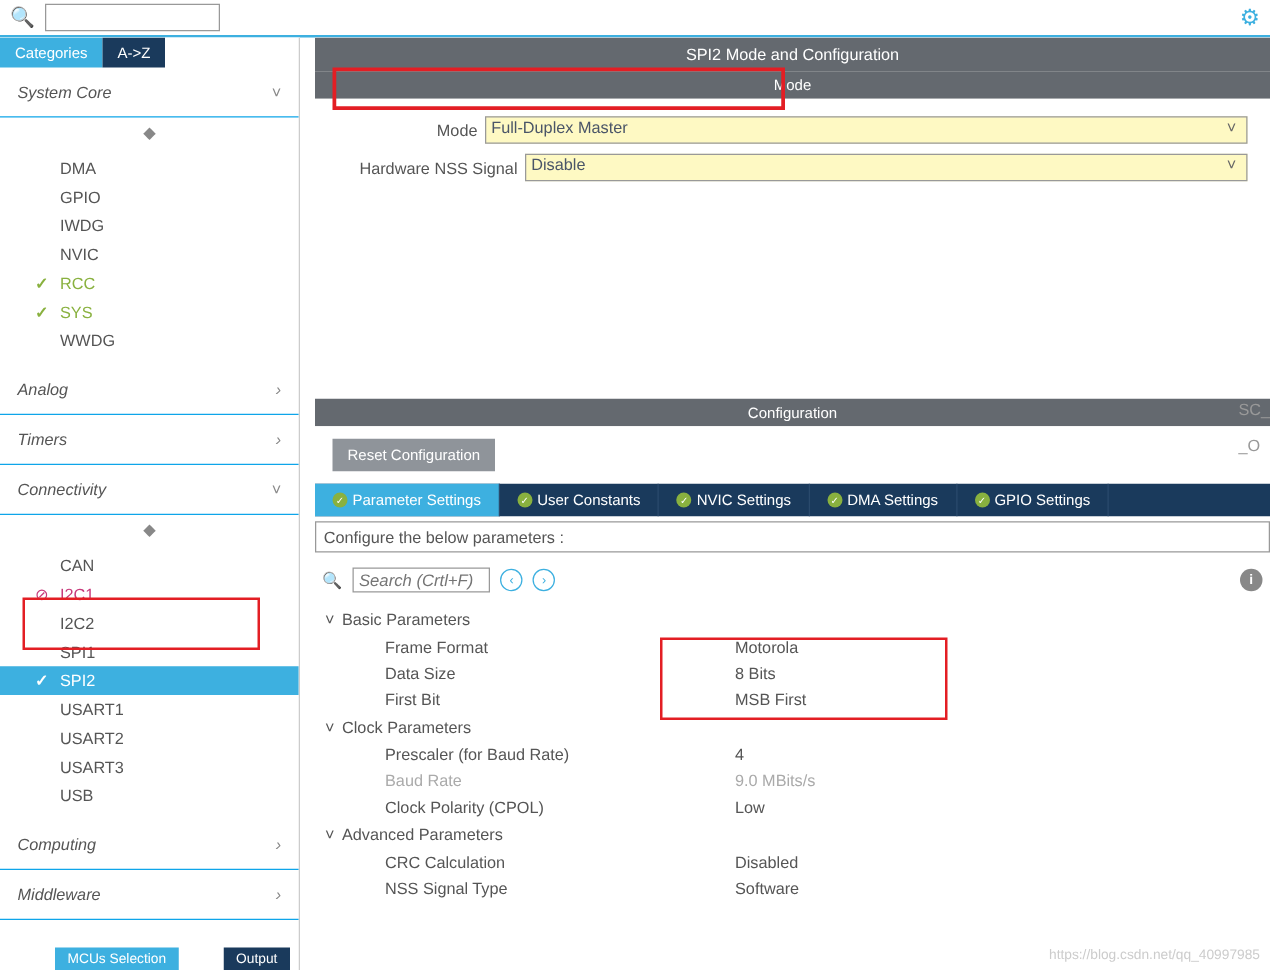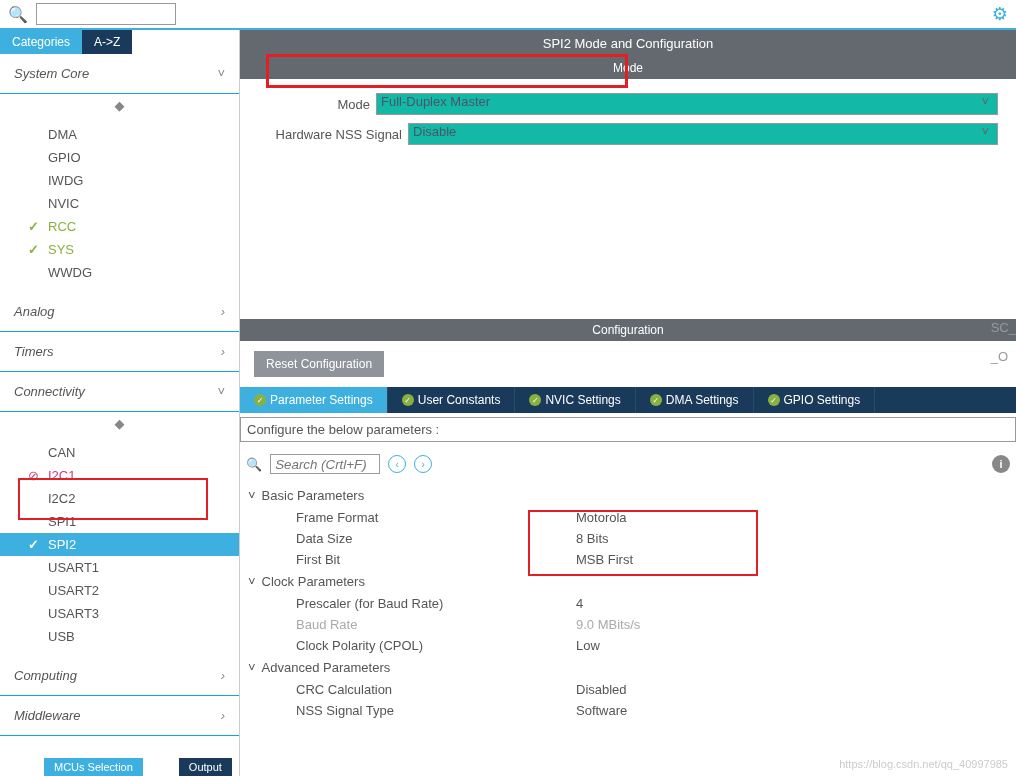--- a/index.html
+++ b/index.html
@@ -2,21 +2,21 @@
 <html><head>
 <meta charset="utf-8">
 <style>
 * { box-sizing: border-box; margin: 0; padding: 0; }
 body { font-family: Arial, sans-serif; font-size: 13px; color: #4a5568; background: #fff; width: 1016px; height: 776px; overflow: hidden; position: relative; }
 .top-bar { height: 30px; background: #fff; border-bottom: 2px solid #3db0e0; display: flex; align-items: center; padding: 0 8px; gap: 8px; }
 .search-icon { color: #3db0e0; font-size: 16px; }
 .top-select { width: 140px; height: 22px; border: 1px solid #999; background: #fff; }
 .gear-area { margin-left: auto; }
 .gear-icon { color: #3db0e0; font-size: 18px; cursor: pointer; }
-.main-container { display: flex; height: 746px; }
+.main-container { display: flex; height: 746px; gap: 12px; }
 .sidebar { width: 240px; background: #fff; border-right: 1px solid #ccc; overflow-y: auto; }
 .tabs-strip { display: flex; height: 24px; }
 .tab-btn { padding: 0 12px; font-size: 12px; color: #fff; display: flex; align-items: center; cursor: pointer; }
 .tab-cat { background: #3db0e0; }
 .tab-az { background: #1a3a5c; }
 .category-header { display: flex; justify-content: space-between; padding: 12px 14px; border-bottom: 1px solid #0ea5e9; cursor: pointer; color: #555; font-style: italic; }
 .chevron { color: #888; }
 .tree-items { padding: 6px 0 8px 0; }
 .tree-item { padding: 4px 0 4px 48px; cursor: pointer; color: #555; position: relative; }
 .tree-item.checked::before { content: "✓"; position: absolute; left: 28px; color: #89b13f; font-weight: bold; }
@@ -27,21 +27,21 @@
 .tree-item.selected.checked::before { color: #fff; }
 .sort-arrows { text-align: center; padding: 4px 0; color: #888; cursor: pointer; }
 .red-highlight-side { border: 2px solid #e31e24; position: absolute; pointer-events: none; }
 .content { flex: 1; background: #fff; display: flex; flex-direction: column; overflow: hidden; }
 .panel-title { background: #64696f; color: #fff; text-align: center; padding: 6px 0; font-size: 13px; }
 .panel-section-title { background: #64696f; color: #fff; text-align: center; padding: 4px 0; font-size: 12px; }
 .mode-area { background: #fff; padding: 14px 18px; border-bottom: 6px solid #fff; min-height: 240px; }
 .form-row { display: flex; align-items: center; margin-bottom: 8px; }
 .form-label { width: 118px; text-align: right; padding-right: 6px; color: #555; }
 .form-label.wide { width: 150px; }
-.form-select { flex: 1; height: 22px; border: 1px solid #999; background: #14b8a6; padding-left: 4px; cursor: pointer; position: relative; }
+.form-select { flex: 1; height: 22px; border: 1px solid #999; background: #fef9c3; padding-left: 4px; cursor: pointer; position: relative; }
 .form-select::after { content: "˅"; position: absolute; right: 8px; color: #666; }
 .red-highlight-mode { border: 3px solid #e31e24; position: absolute; pointer-events: none; }
 .config-area { display: flex; flex-direction: column; flex: 1; }
 .reset-bar { background: #fff; padding: 10px 14px; }
 .reset-btn { background: #8f949a; color: #fff; border: none; padding: 6px 12px; font-size: 12px; cursor: pointer; }
 .config-tabs { display: flex; background: #1a3a5c; height: 26px; }
 .config-tab { padding: 0 14px; display: flex; align-items: center; gap: 4px; color: #fff; font-size: 12px; cursor: pointer; border-right: 1px solid #2a4a6c; }
 .config-tab.active { background: #3db0e0; }
 .check-circle { width: 12px; height: 12px; border-radius: 50%; background: #89b13f; display: inline-flex; align-items: center; justify-content: center; color: #fff; font-size: 8px; }
 .configure-note { border: 1px solid #999; padding: 4px 6px; margin: 4px 0; color: #555; }

